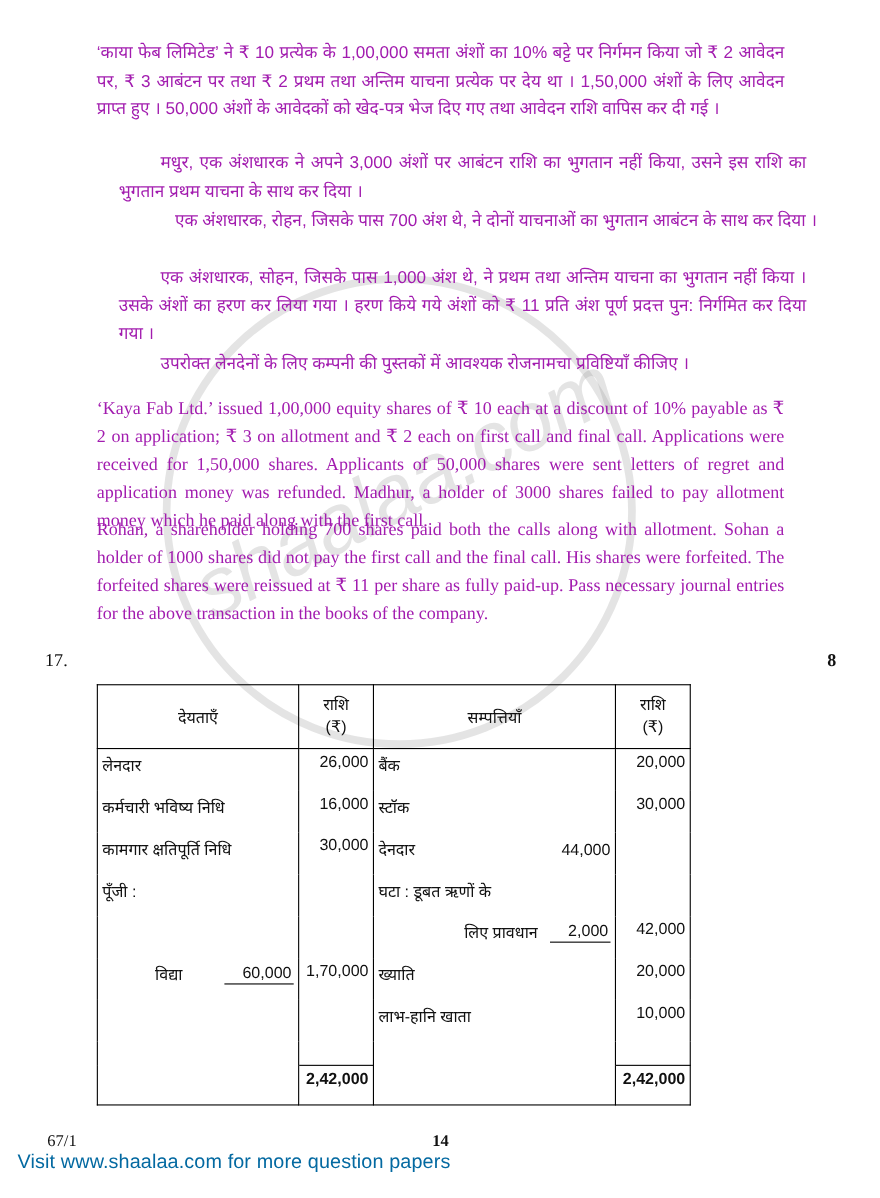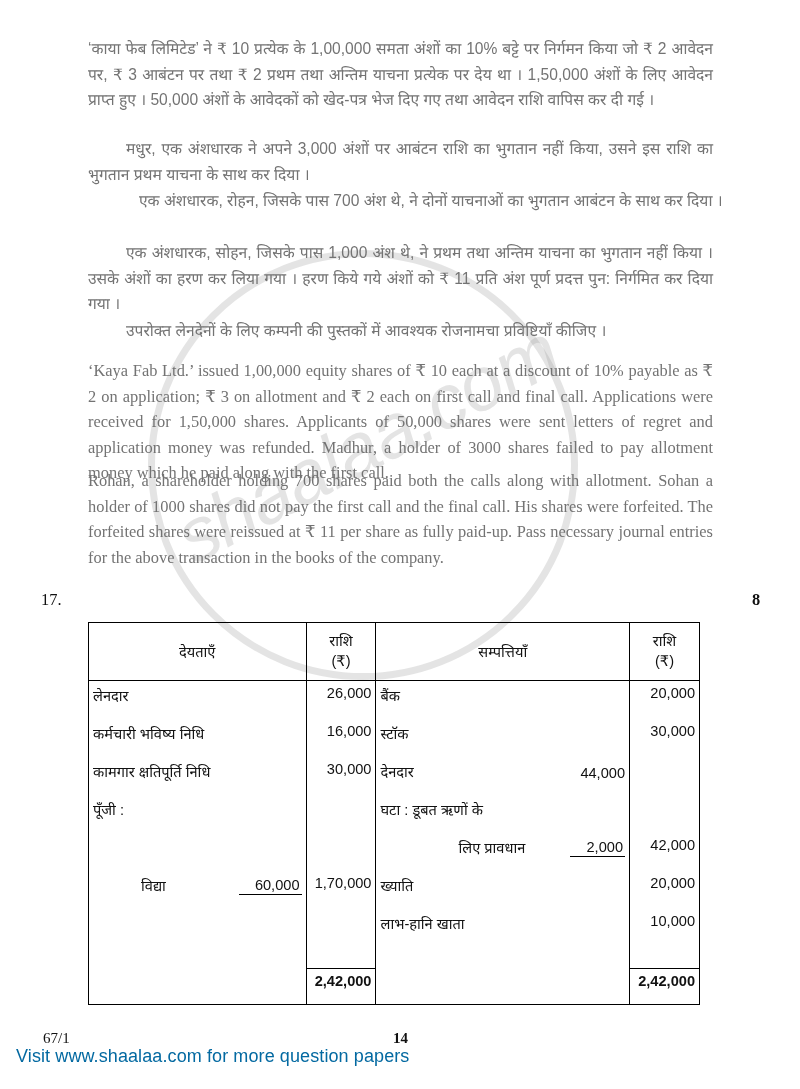--- a/index.html
+++ b/index.html
@@ -55,28 +55,28 @@
     z-index: 2;
     padding: 0;
   }
 
   .para {
     position: absolute;
     font-size: 16.4px;
     line-height: 25.6px;
     text-align: justify;
     text-justify: inter-word;
-    color: #737373;
+    color: #a21caf;
   }
   .para.hindi {
     font-family: "Liberation Sans", "DejaVu Sans", sans-serif;
     font-size: 15.6px;
     line-height: 25.5px;
   }
-  .indent { text-indent: 38px; }
+  .indent { text-indent: 38px; margin-left: 20px; }
 
   
   #q17-row {
     position: absolute;
     left: 0; top: 590px;
     width: 800px;
     height: 26px;
   }
   #q17-num {
     position: absolute;
@@ -95,21 +95,21 @@
     left: 752px; top: 0;
     font-size: 16.4px;
     font-weight: bold;
   }
 
   
   #bs-table {
     position: absolute;
     left: 88px;
     top: 622px;
-    width: 612px;
+    width: 540px;
     border-collapse: collapse;
     font-family: "Liberation Sans", "DejaVu Sans", sans-serif;
     font-size: 14.6px;
   }
   #bs-table td, #bs-table th {
     border: 1.3px solid #000;
     padding: 4px;
     vertical-align: top;
   }
   .col-lbl   { width: 218px; }

